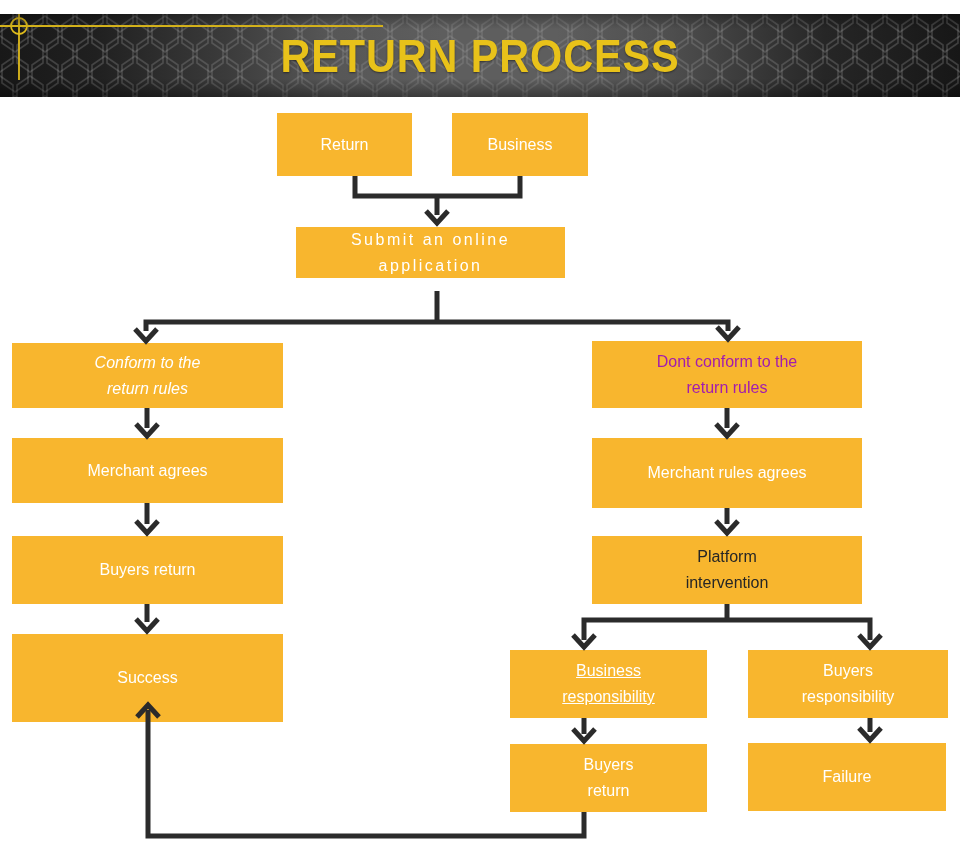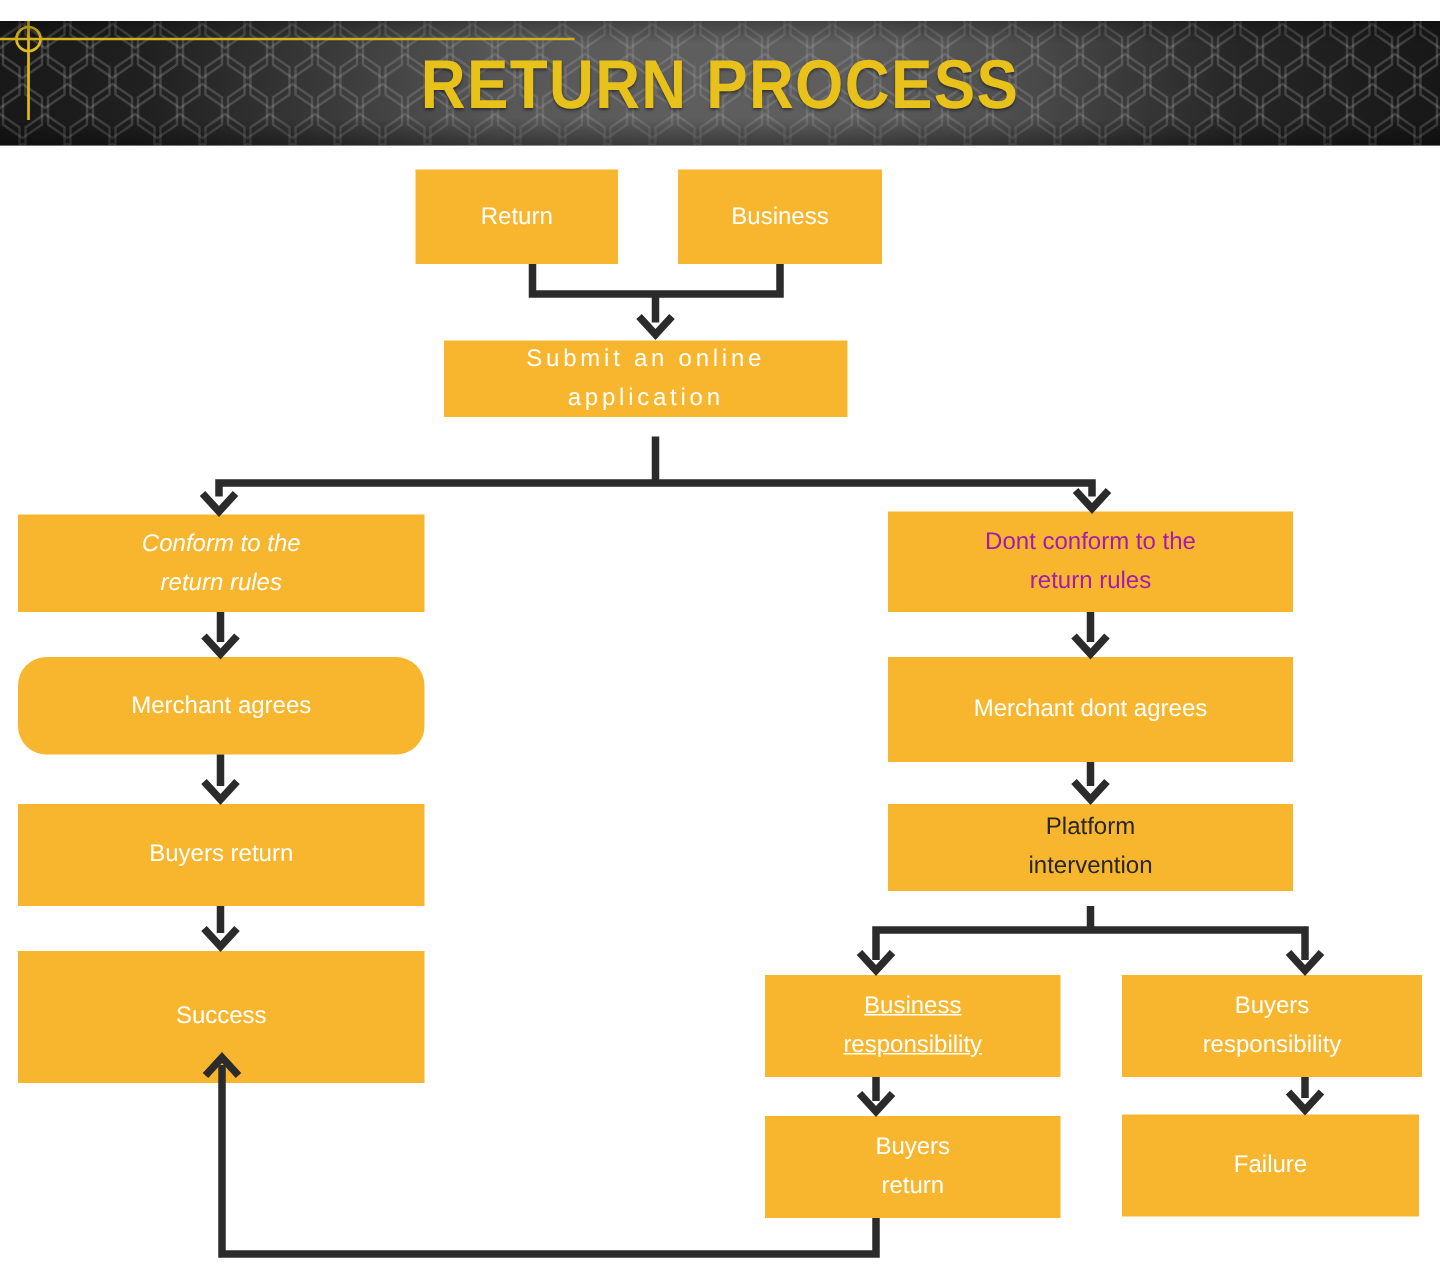--- a/index.html
+++ b/index.html
@@ -41,26 +41,26 @@
     color:#ffffff;
     font-size:16px;line-height:26px;
     white-space:pre-line;
   }
   .connectors{position:absolute;left:0;top:0;z-index:1;}
   .connectors path{fill:none;stroke-width:5;stroke-linejoin:miter;}
   .n-return          {left:277px;top:113px;width:135px;height:63px;}
   .n-exchanges       {left:452px;top:113px;width:136px;height:63px;}
   .n-submit          {left:296px;top:227px;width:269px;height:51px;letter-spacing:2.5px;}
   .n-conform         {left:12px; top:343px;width:271px;height:65px;font-style:italic;}
-  .n-merchant-agrees {left:12px; top:438px;width:271px;height:65px;border-radius:19px;}
+  .n-merchant-agrees {left:12px; top:438px;width:271px;height:65px;}
   .n-buyers-return-l {left:12px; top:536px;width:271px;height:68px;}
   .n-success         {left:12px; top:634px;width:271px;height:88px;}
   .n-dont-conform    {left:592px;top:341px;width:270px;height:67px;}
   .n-merchant-dont   {left:592px;top:438px;width:270px;height:70px;}
-  .n-platform        {left:592px;top:536px;width:270px;height:58px;}
+  .n-platform        {left:592px;top:536px;width:270px;height:68px;}
   .n-business        {left:510px;top:650px;width:197px;height:68px;}
   .n-buyers-resp     {left:748px;top:650px;width:200px;height:68px;}
   .n-buyers-return-r {left:510px;top:744px;width:197px;height:68px;}
   .n-failure         {left:748px;top:743px;width:198px;height:68px;}
 </style>
 </head>
 <body>
 
 <div class="stage">
 
@@ -128,21 +128,21 @@
   <div class="node n-exchanges" style="background: rgb(248, 182, 46); color: rgb(255, 255, 255);">Business</div>
   <div class="node n-submit" style="background: rgb(248, 182, 46); color: rgb(255, 255, 255);">Submit an online
 application</div>
   <div class="node n-conform" style="background: rgb(248, 182, 46); color: rgb(255, 255, 255);">Conform to the
 return rules</div>
   <div class="node n-merchant-agrees" style="background: rgb(248, 182, 46); color: rgb(255, 255, 255);">Merchant agrees</div>
   <div class="node n-buyers-return-l" style="background: rgb(248, 182, 46); color: rgb(255, 255, 255);">Buyers return</div>
   <div class="node n-success" style="background: rgb(248, 182, 46); color: rgb(255, 255, 255);">Success</div>
   <div class="node n-dont-conform" style="background: rgb(248, 182, 46); color: #a21caf;">Dont conform to the
 return rules</div>
-  <div class="node n-merchant-dont" style="background: rgb(248, 182, 46); color: rgb(255, 255, 255);">Merchant dont agrees</div>
+  <div class="node n-merchant-dont" style="background: rgb(248, 182, 46); color: rgb(255, 255, 255);">Merchant rules agrees</div>
   <div class="node n-platform" style="background: rgb(248, 182, 46); color: rgb(38, 38, 38);">Platform
 intervention</div>
   <div class="node n-business" style="background: rgb(248, 182, 46); color: rgb(255, 255, 255); text-decoration: underline;">Business
 responsibility</div>
   <div class="node n-buyers-resp" style="background: rgb(248, 182, 46); color: rgb(255, 255, 255);">Buyers
 responsibility</div>
   <div class="node n-buyers-return-r" style="background: rgb(248, 182, 46); color: rgb(255, 255, 255);">Buyers
 return</div>
   <div class="node n-failure" style="background: rgb(248, 182, 46); color: rgb(255, 255, 255);">Failure</div>
 

